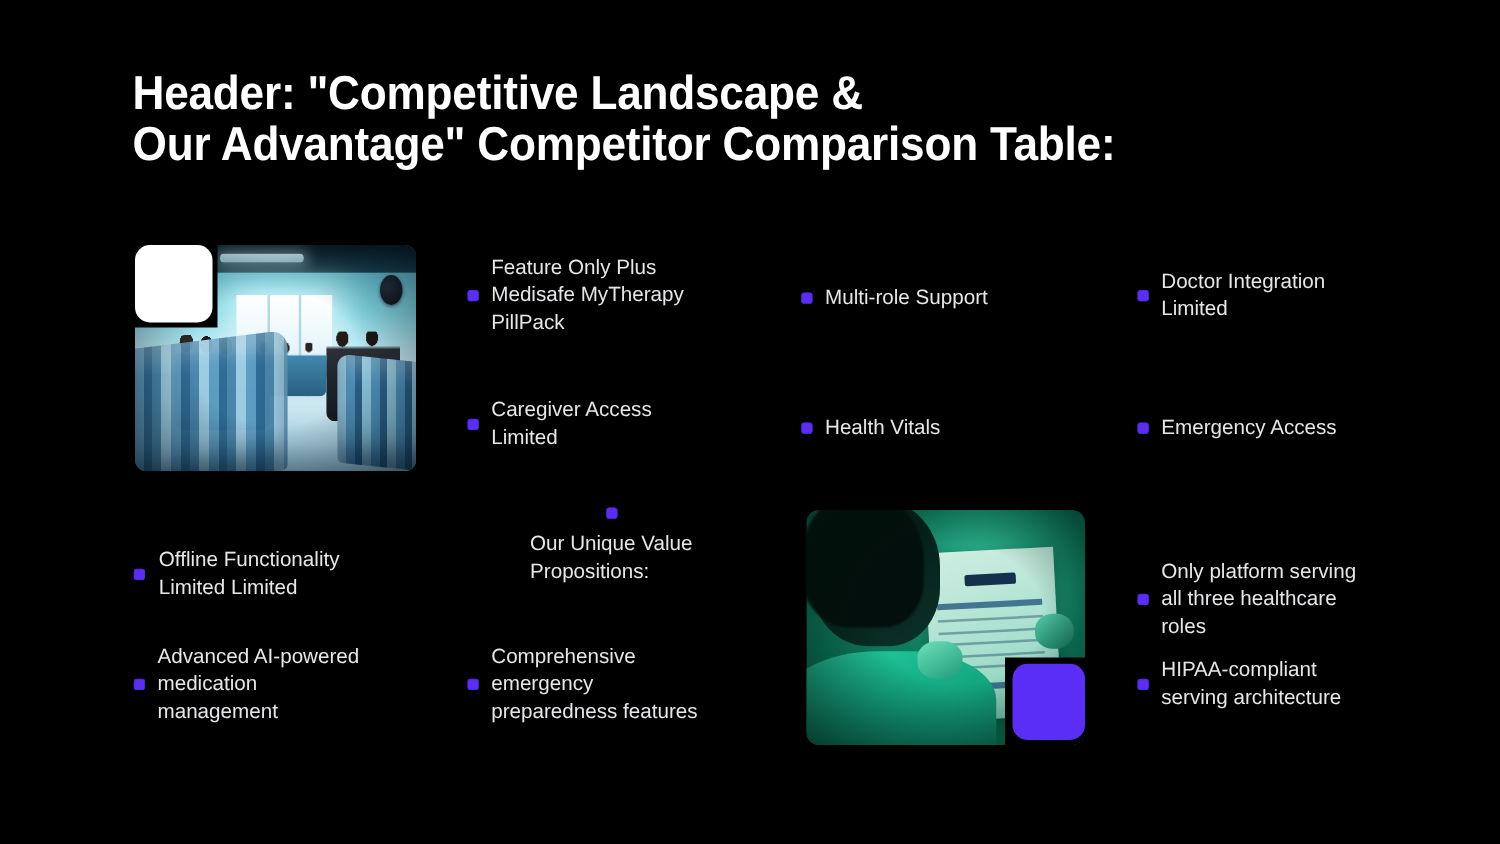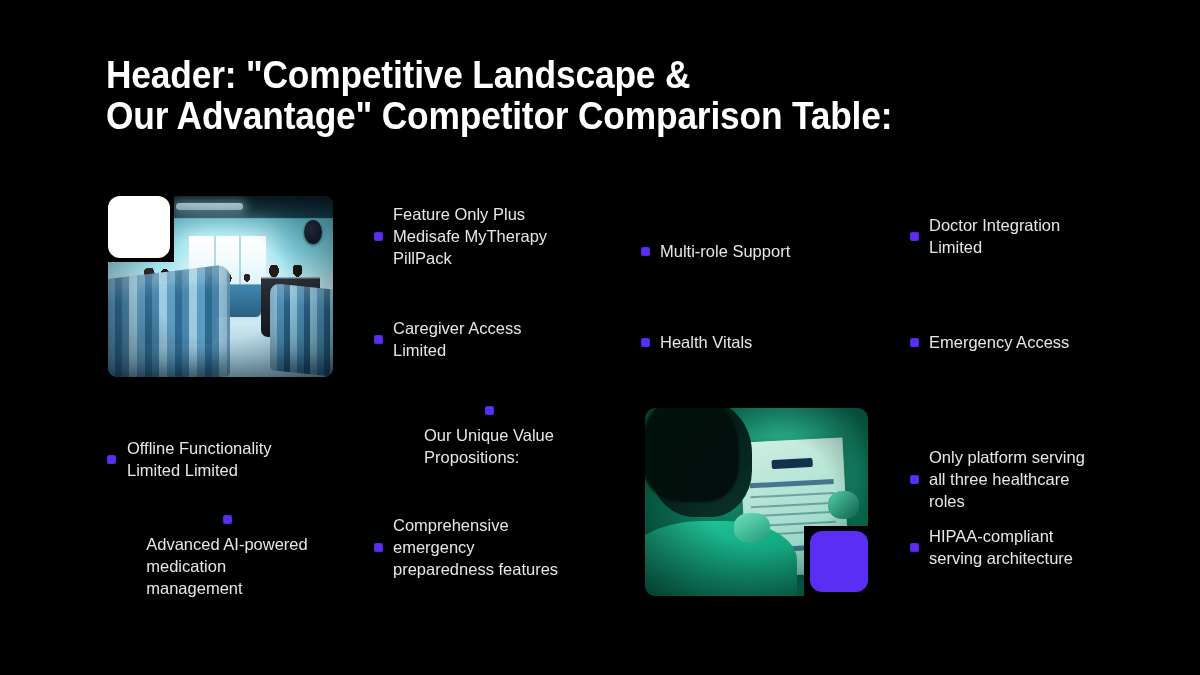--- a/index.html
+++ b/index.html
@@ -324,21 +324,21 @@
 </div>
 <div class="square-purple"></div>
 
 <div class="bullet-row" style="left:374px; top:204px; width:230px;">
   <span class="bullet-dot"></span>
   <span class="bullet-text">Feature Only Plus
 Medisafe MyTherapy
 PillPack</span>
 </div>
 
-<div class="bullet-row" style="left:641px; top:228px; width:230px;margin-top:13px;">
+<div class="bullet-row" style="left:641px; top:228px; width:230px;">
   <span class="bullet-dot"></span>
   <span class="bullet-text">Multi-role Support</span>
 </div>
 
 <div class="bullet-row" style="left:910px; top:215px; width:230px;">
   <span class="bullet-dot"></span>
   <span class="bullet-text">Doctor Integration
  Limited</span>
 </div>
 
@@ -370,21 +370,21 @@
 Propositions:</span>
 </div>
 
 <div class="bullet-row" style="left:910px; top:411px; width:215px;margin-top:36px;">
   <span class="bullet-dot"></span>
   <span class="bullet-text">Only platform serving
 all three healthcare
 roles</span>
 </div>
 
-<div class="bullet-row" style="left:107px; top:515px; width:240px;flex-direction:column;">
+<div class="bullet-row" style="left:107px; top:515px; width:240px;">
   <span class="bullet-dot"></span>
   <span class="bullet-text">Advanced AI-powered
 medication
 management</span>
 </div>
 
 <div class="bullet-row" style="left:374px; top:515px; width:230px;align-items:center;">
   <span class="bullet-dot"></span>
   <span class="bullet-text">Comprehensive
 emergency

